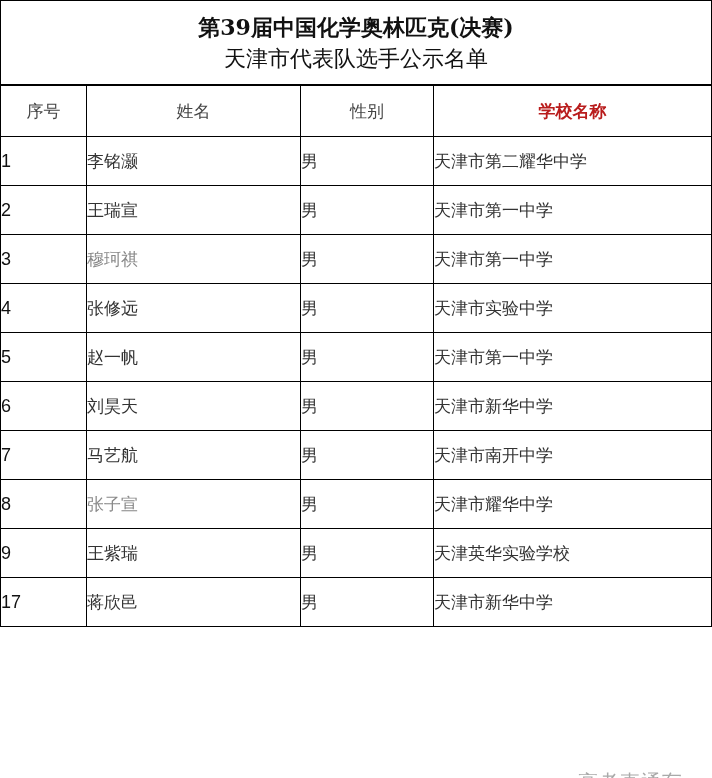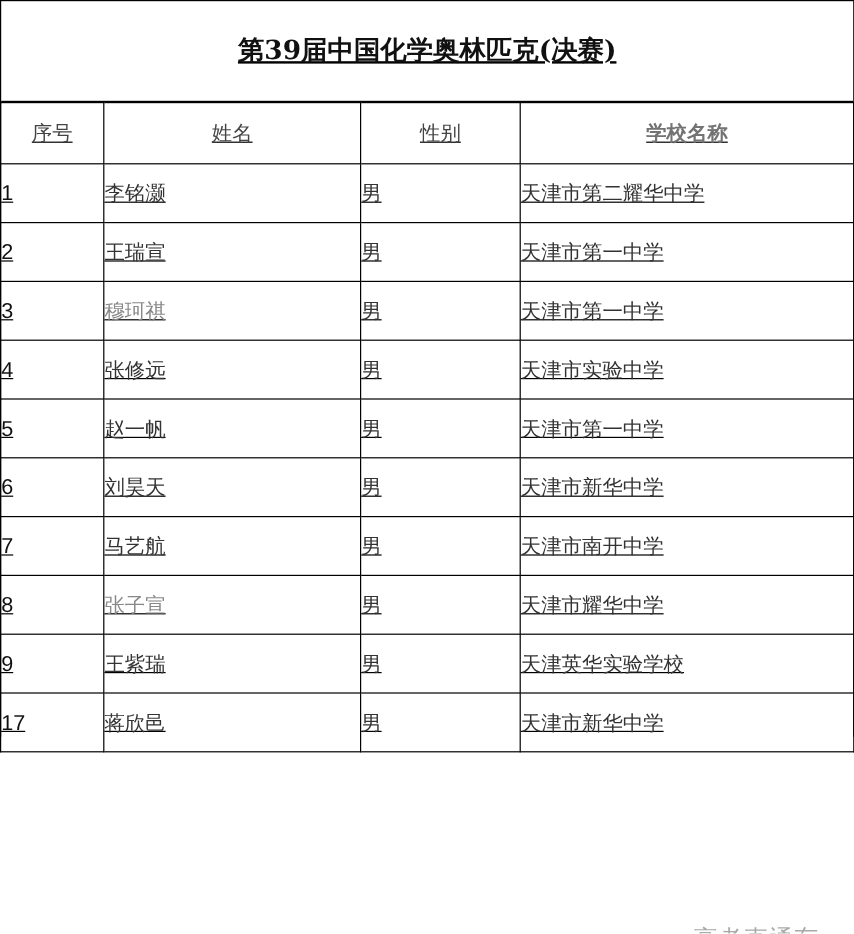--- a/index.html
+++ b/index.html
@@ -1,51 +1,51 @@
 <!DOCTYPE html>
 <html><head>
   <meta charset="utf-8">
   <style>
     html, body { margin: 0; padding: 0; background: #ffffff; }
     body { width: 712px; height: 778px; overflow: hidden; position: relative; }
     .sheet {
       position: absolute; left: 0; top: 0; width: 712px; height: 614px;
       box-sizing: border-box; border-left: 1px solid #000; border-right: 1px solid #000;
       border-top: 1px solid #000;
-      text-decoration: underline;
     }
     .title {
       height: 84px; box-sizing: border-box; border-bottom: 1px solid #000;
       display: flex; flex-direction: column; align-items: center; justify-content: center;
       font-family: "DejaVu Serif", "Liberation Serif", serif; color: #111;
       font-size: 22px; line-height: 31px; font-weight: bold;
     }
     .title .line2 { font-weight: normal; }
     table { border-collapse: collapse; width: 712px; table-layout: fixed; margin-left: -1px; }
     td, th {
       border: 1px solid #000; vertical-align: middle; padding: 0;
       font-family: "DejaVu Serif", "Liberation Serif", serif; font-size: 17px; color: #333;
     }
     th { height: 50px; font-weight: normal; color: #444; }
-    th.bold { font-weight: bold; color: #737373; }
+    th.bold { font-weight: bold; color: #b91c1c; }
     td { height: 48px; }
     td.idx { font-family: "Liberation Sans", "DejaVu Sans", sans-serif; font-size: 18px; color: #111; }
     td.faded { color: #888; margin-left: 14px; }
     .col0 { width: 86px; } .col1 { width: 214px; } .col2 { width: 133px; } .col3 { width: auto; }
     .watermark {
       position: absolute; left: 578px; top: 769px; font-family: "DejaVu Sans", sans-serif;
       font-size: 20px; color: rgba(140,140,140,0.75); letter-spacing: 1px; pointer-events: none;
     }
   </style>
 </head>
 <body>
 
 <div class="sheet">
   <div class="title">
     <div>第39届中国化学奥林匹克(决赛)</div>
+    <div class="line2">天津市代表队选手公示名单</div>
   </div>
   <table>
     <colgroup>
         <col class="col0">
         <col class="col1">
         <col class="col2">
         <col class="col3">
       </colgroup>
     <thead>
       <tr>

